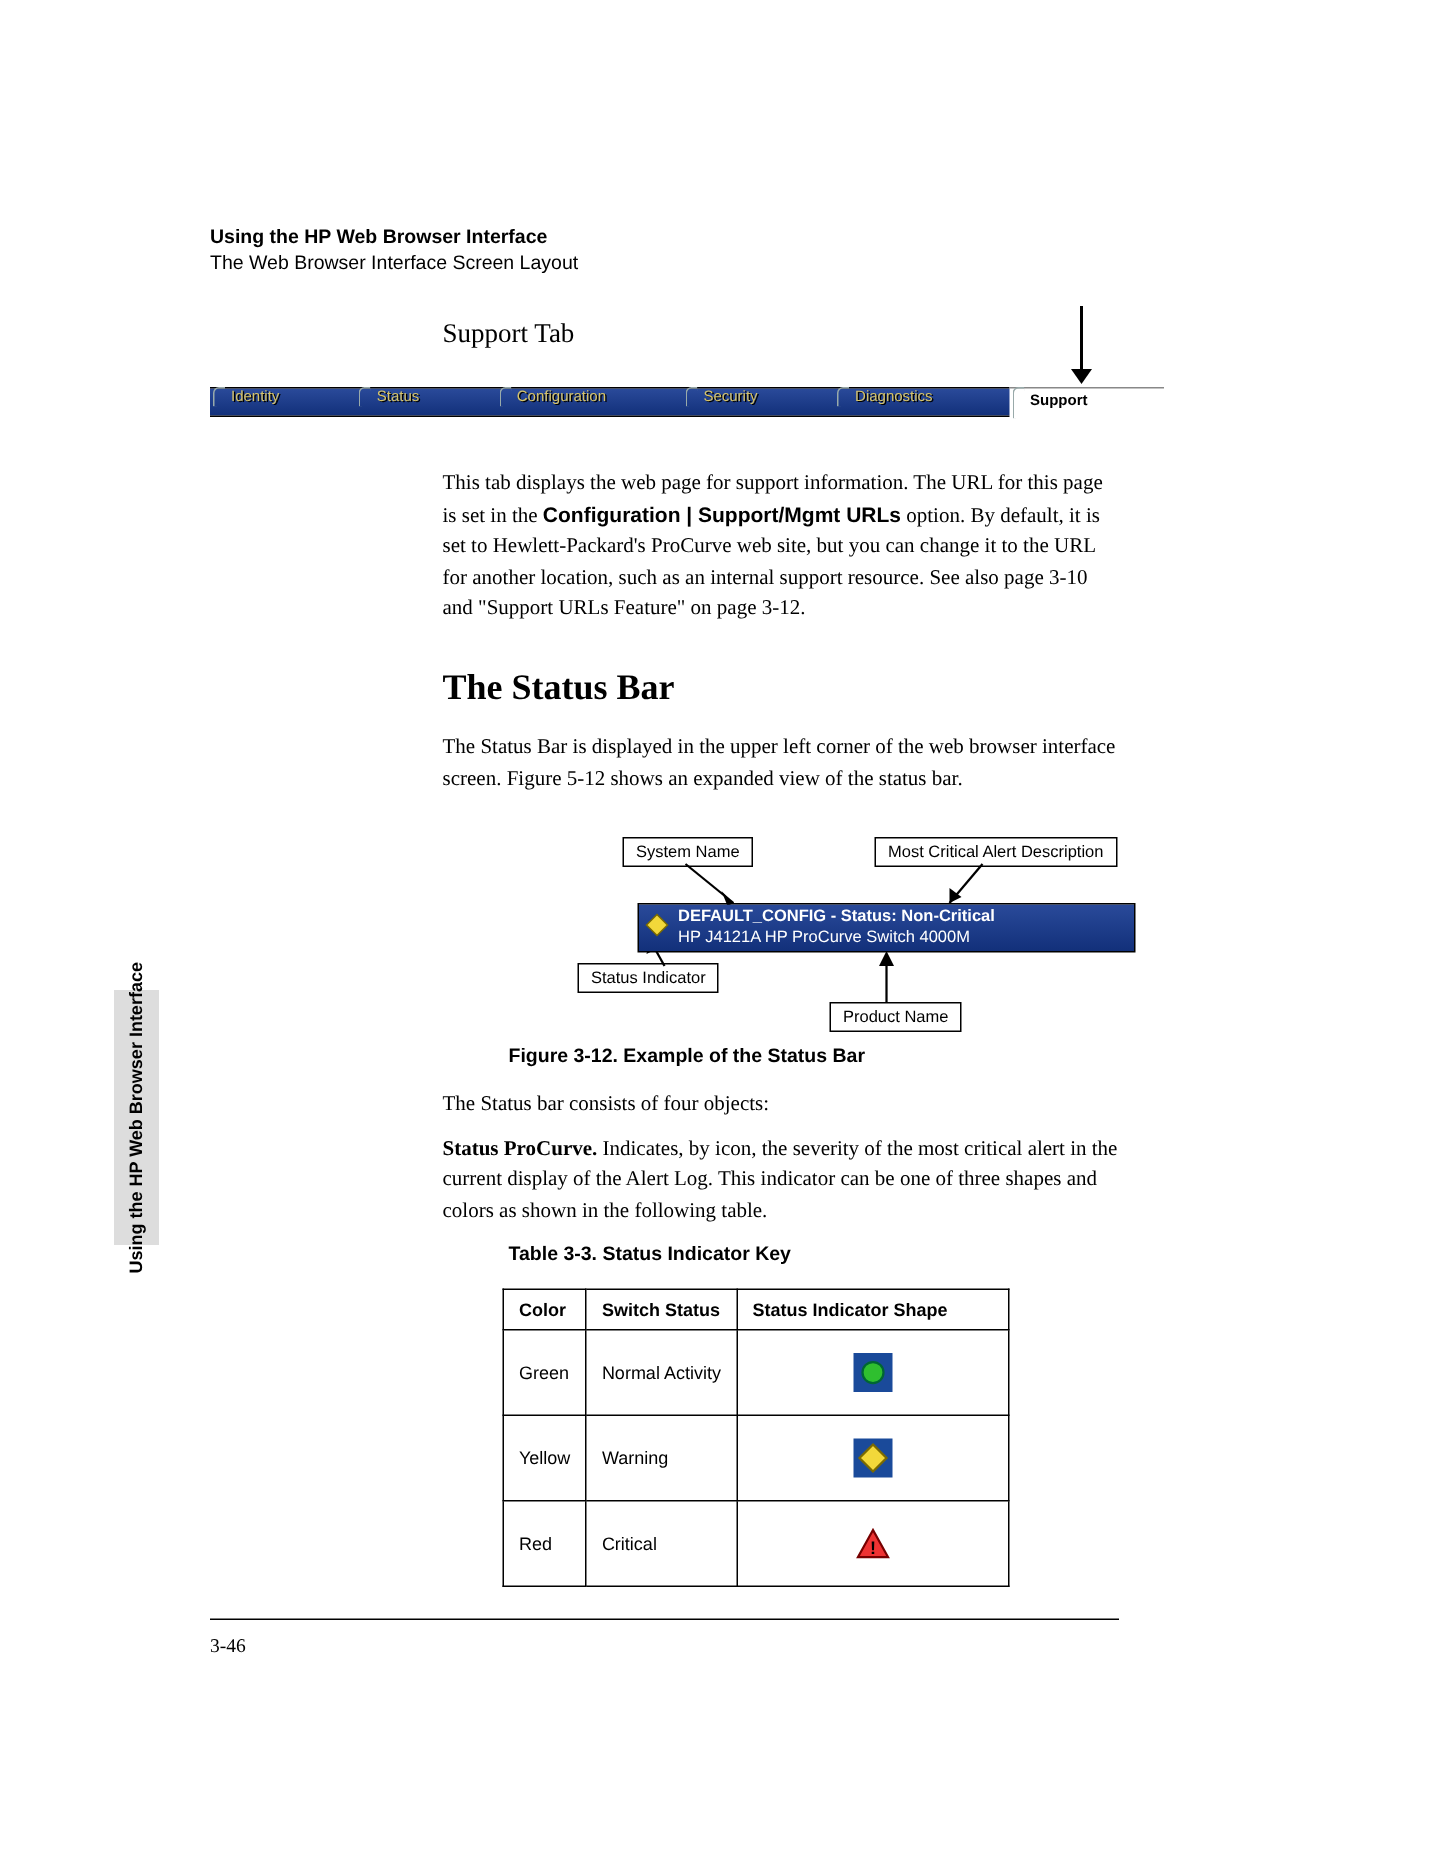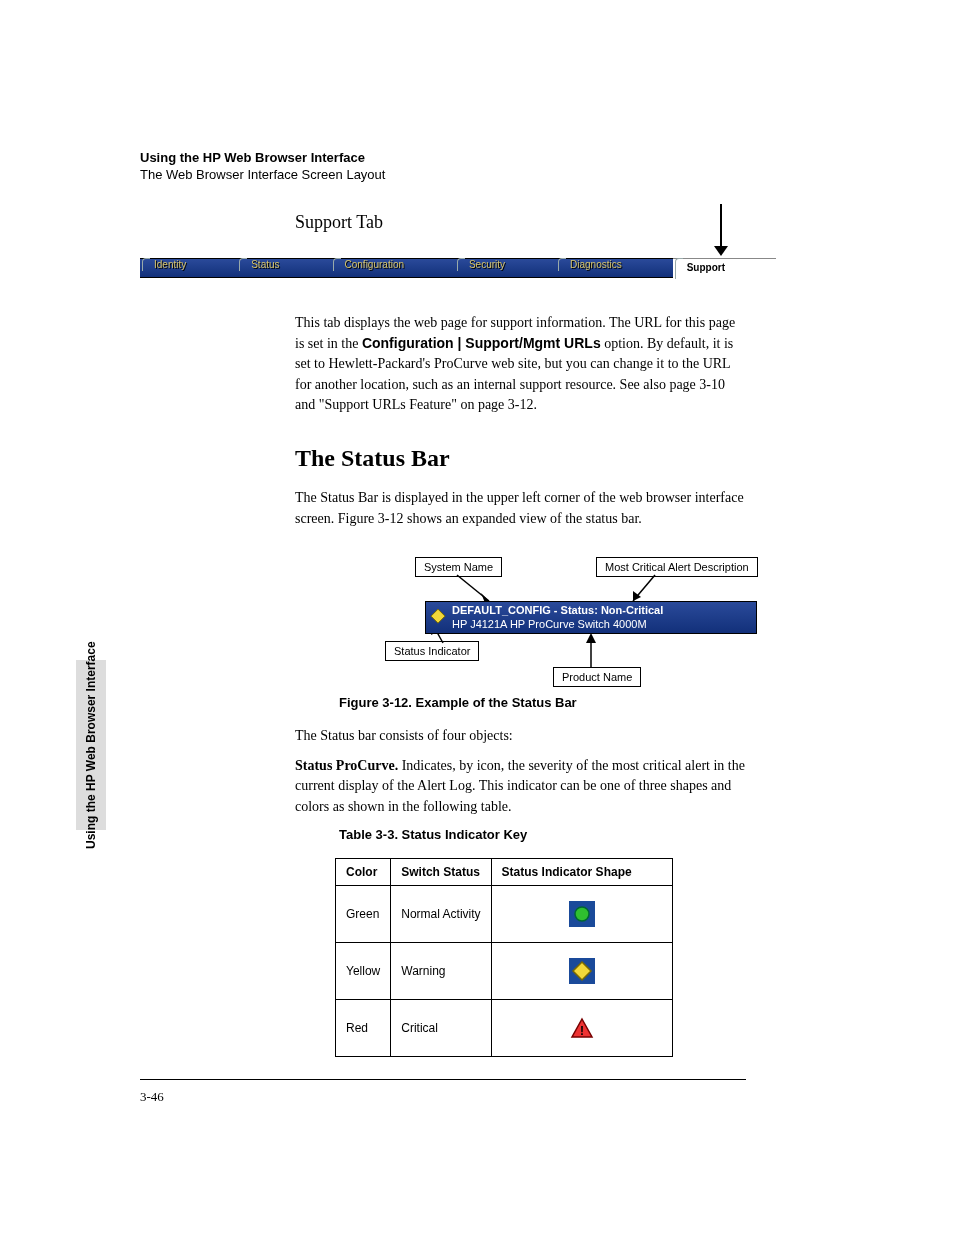--- a/index.html
+++ b/index.html
@@ -228,25 +228,25 @@
 
   <div style="height:56px"></div>
 
   <div class="content">
     <p class="body">
       <span>This tab displays the web page for support information. The URL for this page is set in the </span><span class="bold-sans">Configuration | Support/Mgmt URLs</span><span> option. By default, it is set to Hewlett-Packard's ProCurve web site, but you can change it to the URL for another location, such as an internal support resource. See also page 3-10 and "Support URLs Feature" on page 3-12.</span>
     </p>
 
     <div class="h-serif-big">The Status Bar</div>
 
-    <p class="body">The Status Bar is displayed in the upper left corner of the web browser interface screen. Figure 3-12 shows an expanded view of the status bar.</p>
+    <p class="body">The Status Bar is displayed in the upper left corner of the web browser interface screen. Figure 5-12 shows an expanded view of the status bar.</p>
 
     <div class="figure-wrap">
       <div class="callout" style="left:120px; top:0;">System Name</div>
-      <div class="callout" style="left:301px; top:0;">Most Critical Alert Description</div>
+      <div class="callout" style="left:288px; top:0;">Most Critical Alert Description</div>
       <div class="callout" style="left:90px; top:84px;">Status Indicator</div>
       <div class="callout" style="left:258px; top:110px;">Product Name</div>
 
       <svg class="callout-line" style="left:158px; top:18px;" width="40" height="30">
           <line x1="4" y1="0" x2="36" y2="26" stroke="#000" stroke-width="1.5"></line>
           <polygon points="36,26 28,18 32,28" fill="#000"></polygon>
         </svg>
       <svg class="callout-line" style="left:334px; top:18px;" width="30" height="30">
           <line x1="26" y1="0" x2="4" y2="26" stroke="#000" stroke-width="1.5"></line>
           <polygon points="4,26 4,16 12,22" fill="#000"></polygon>

